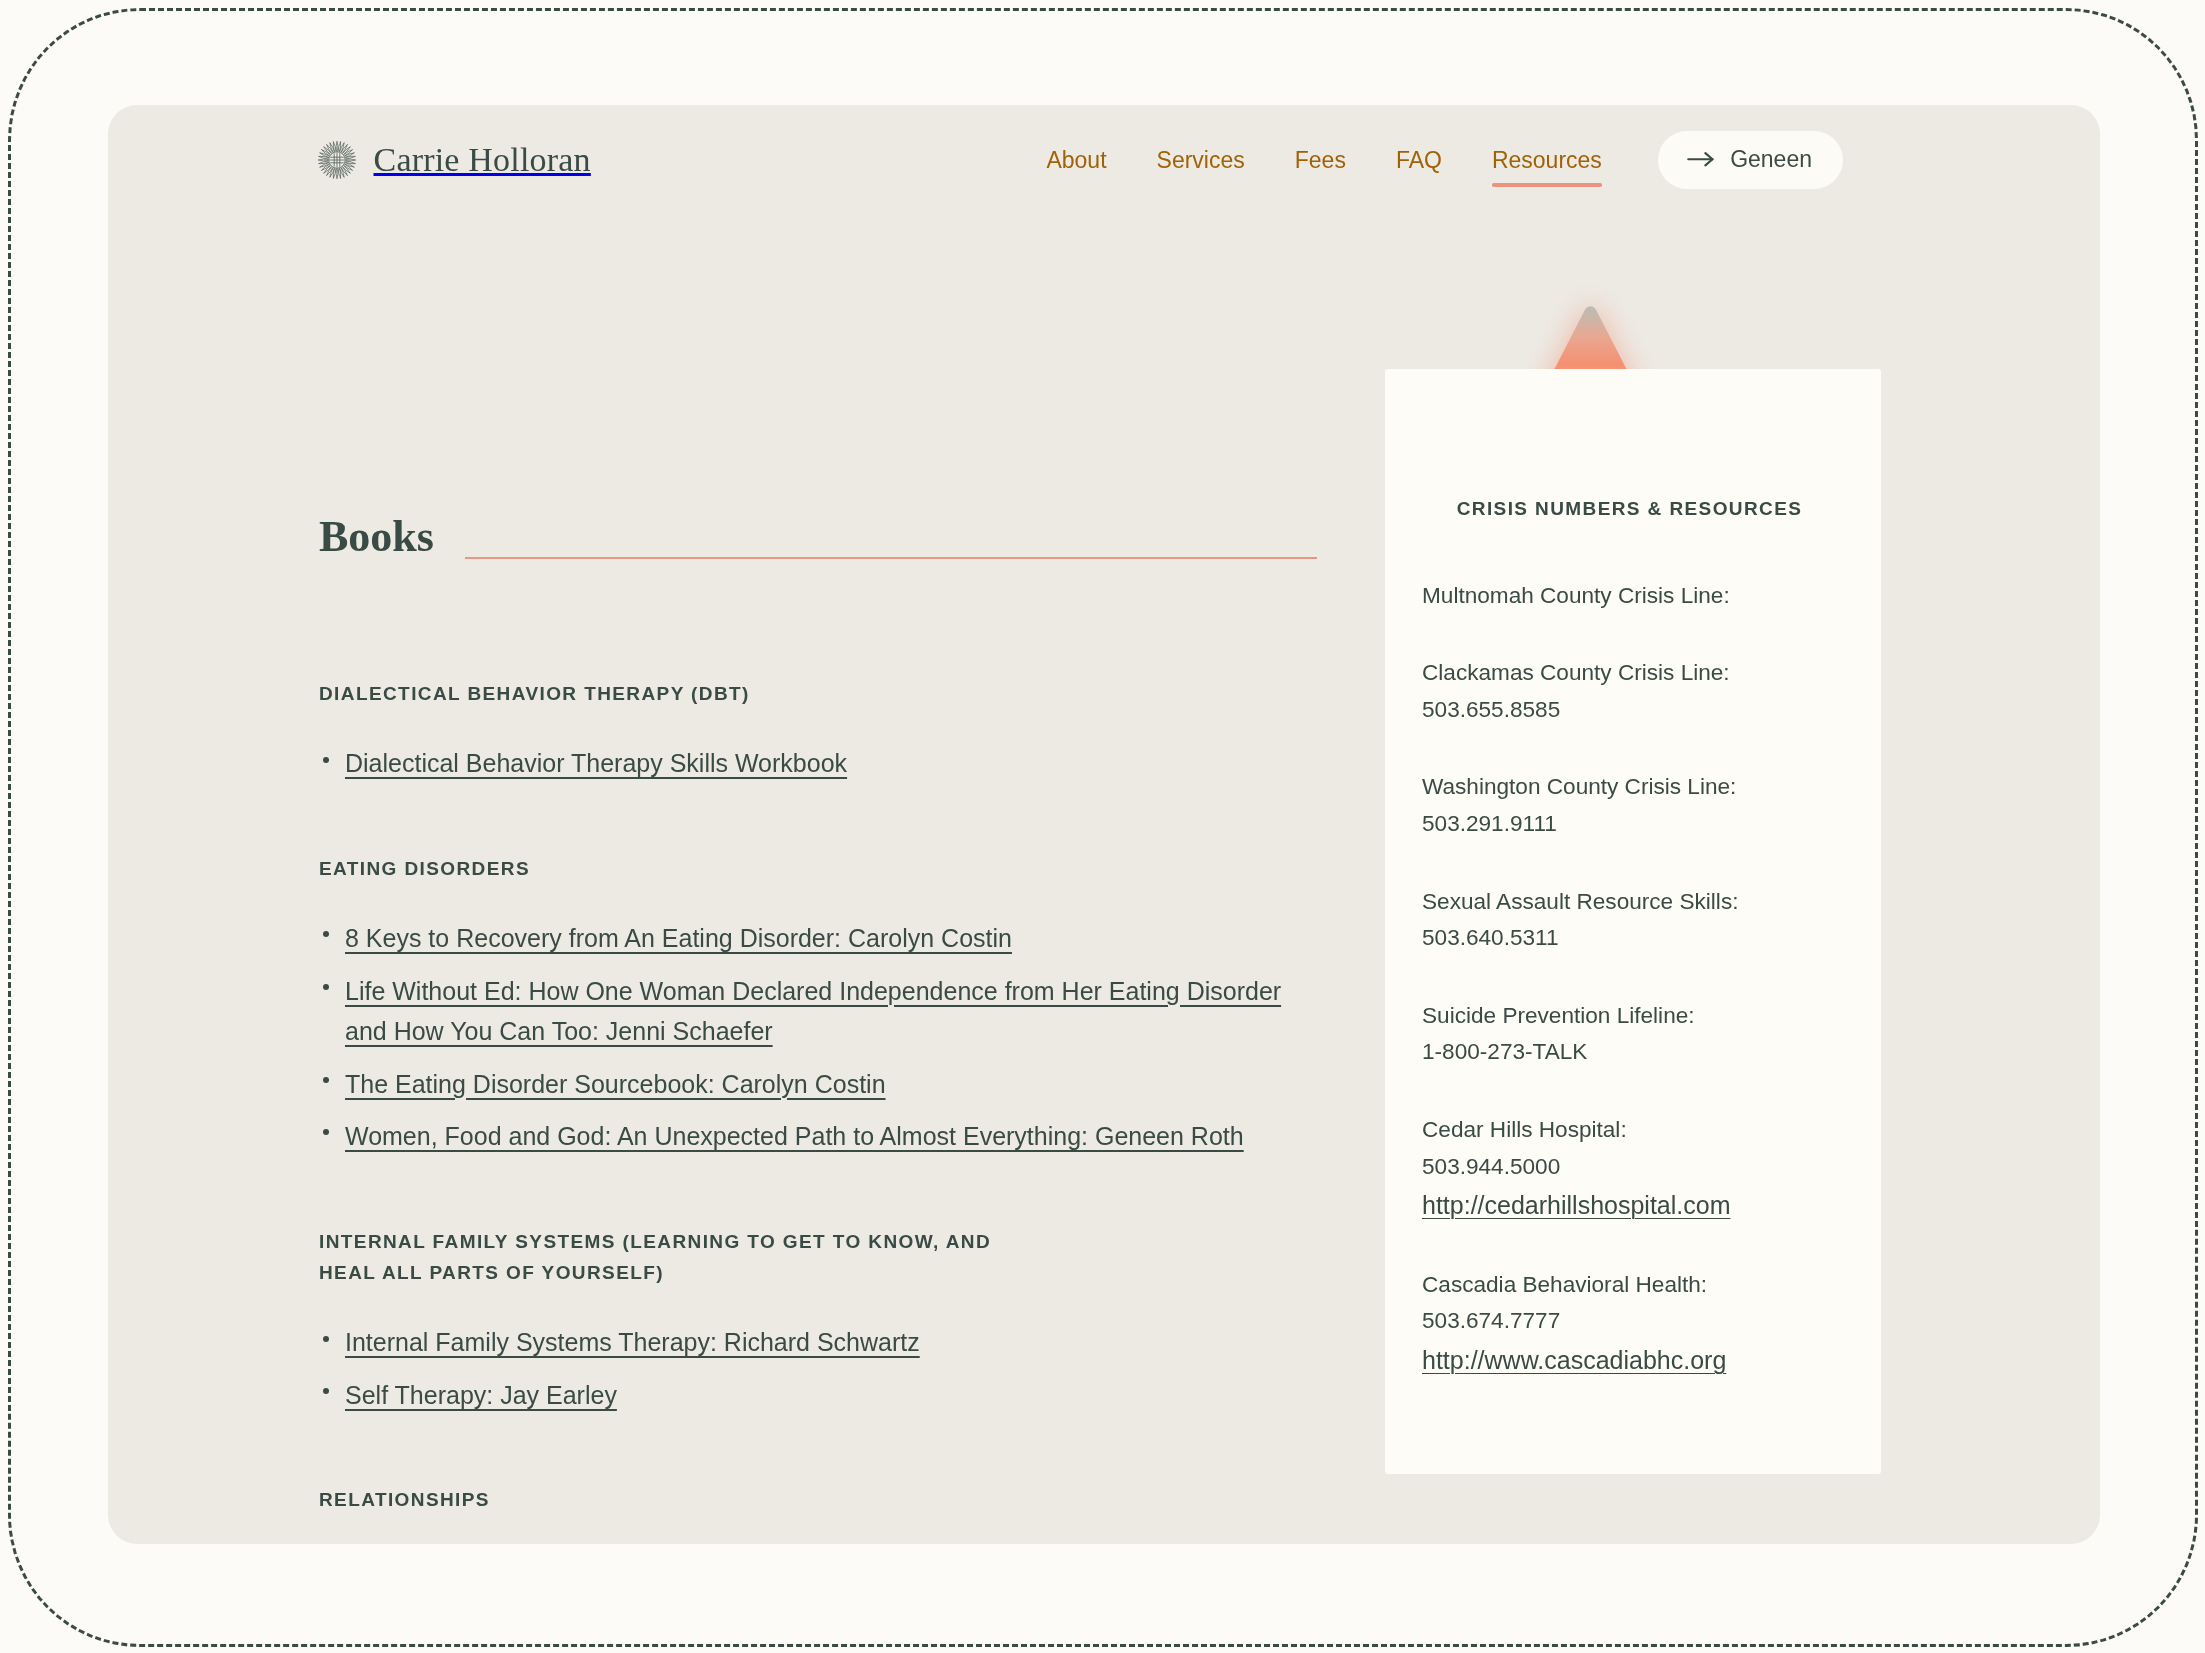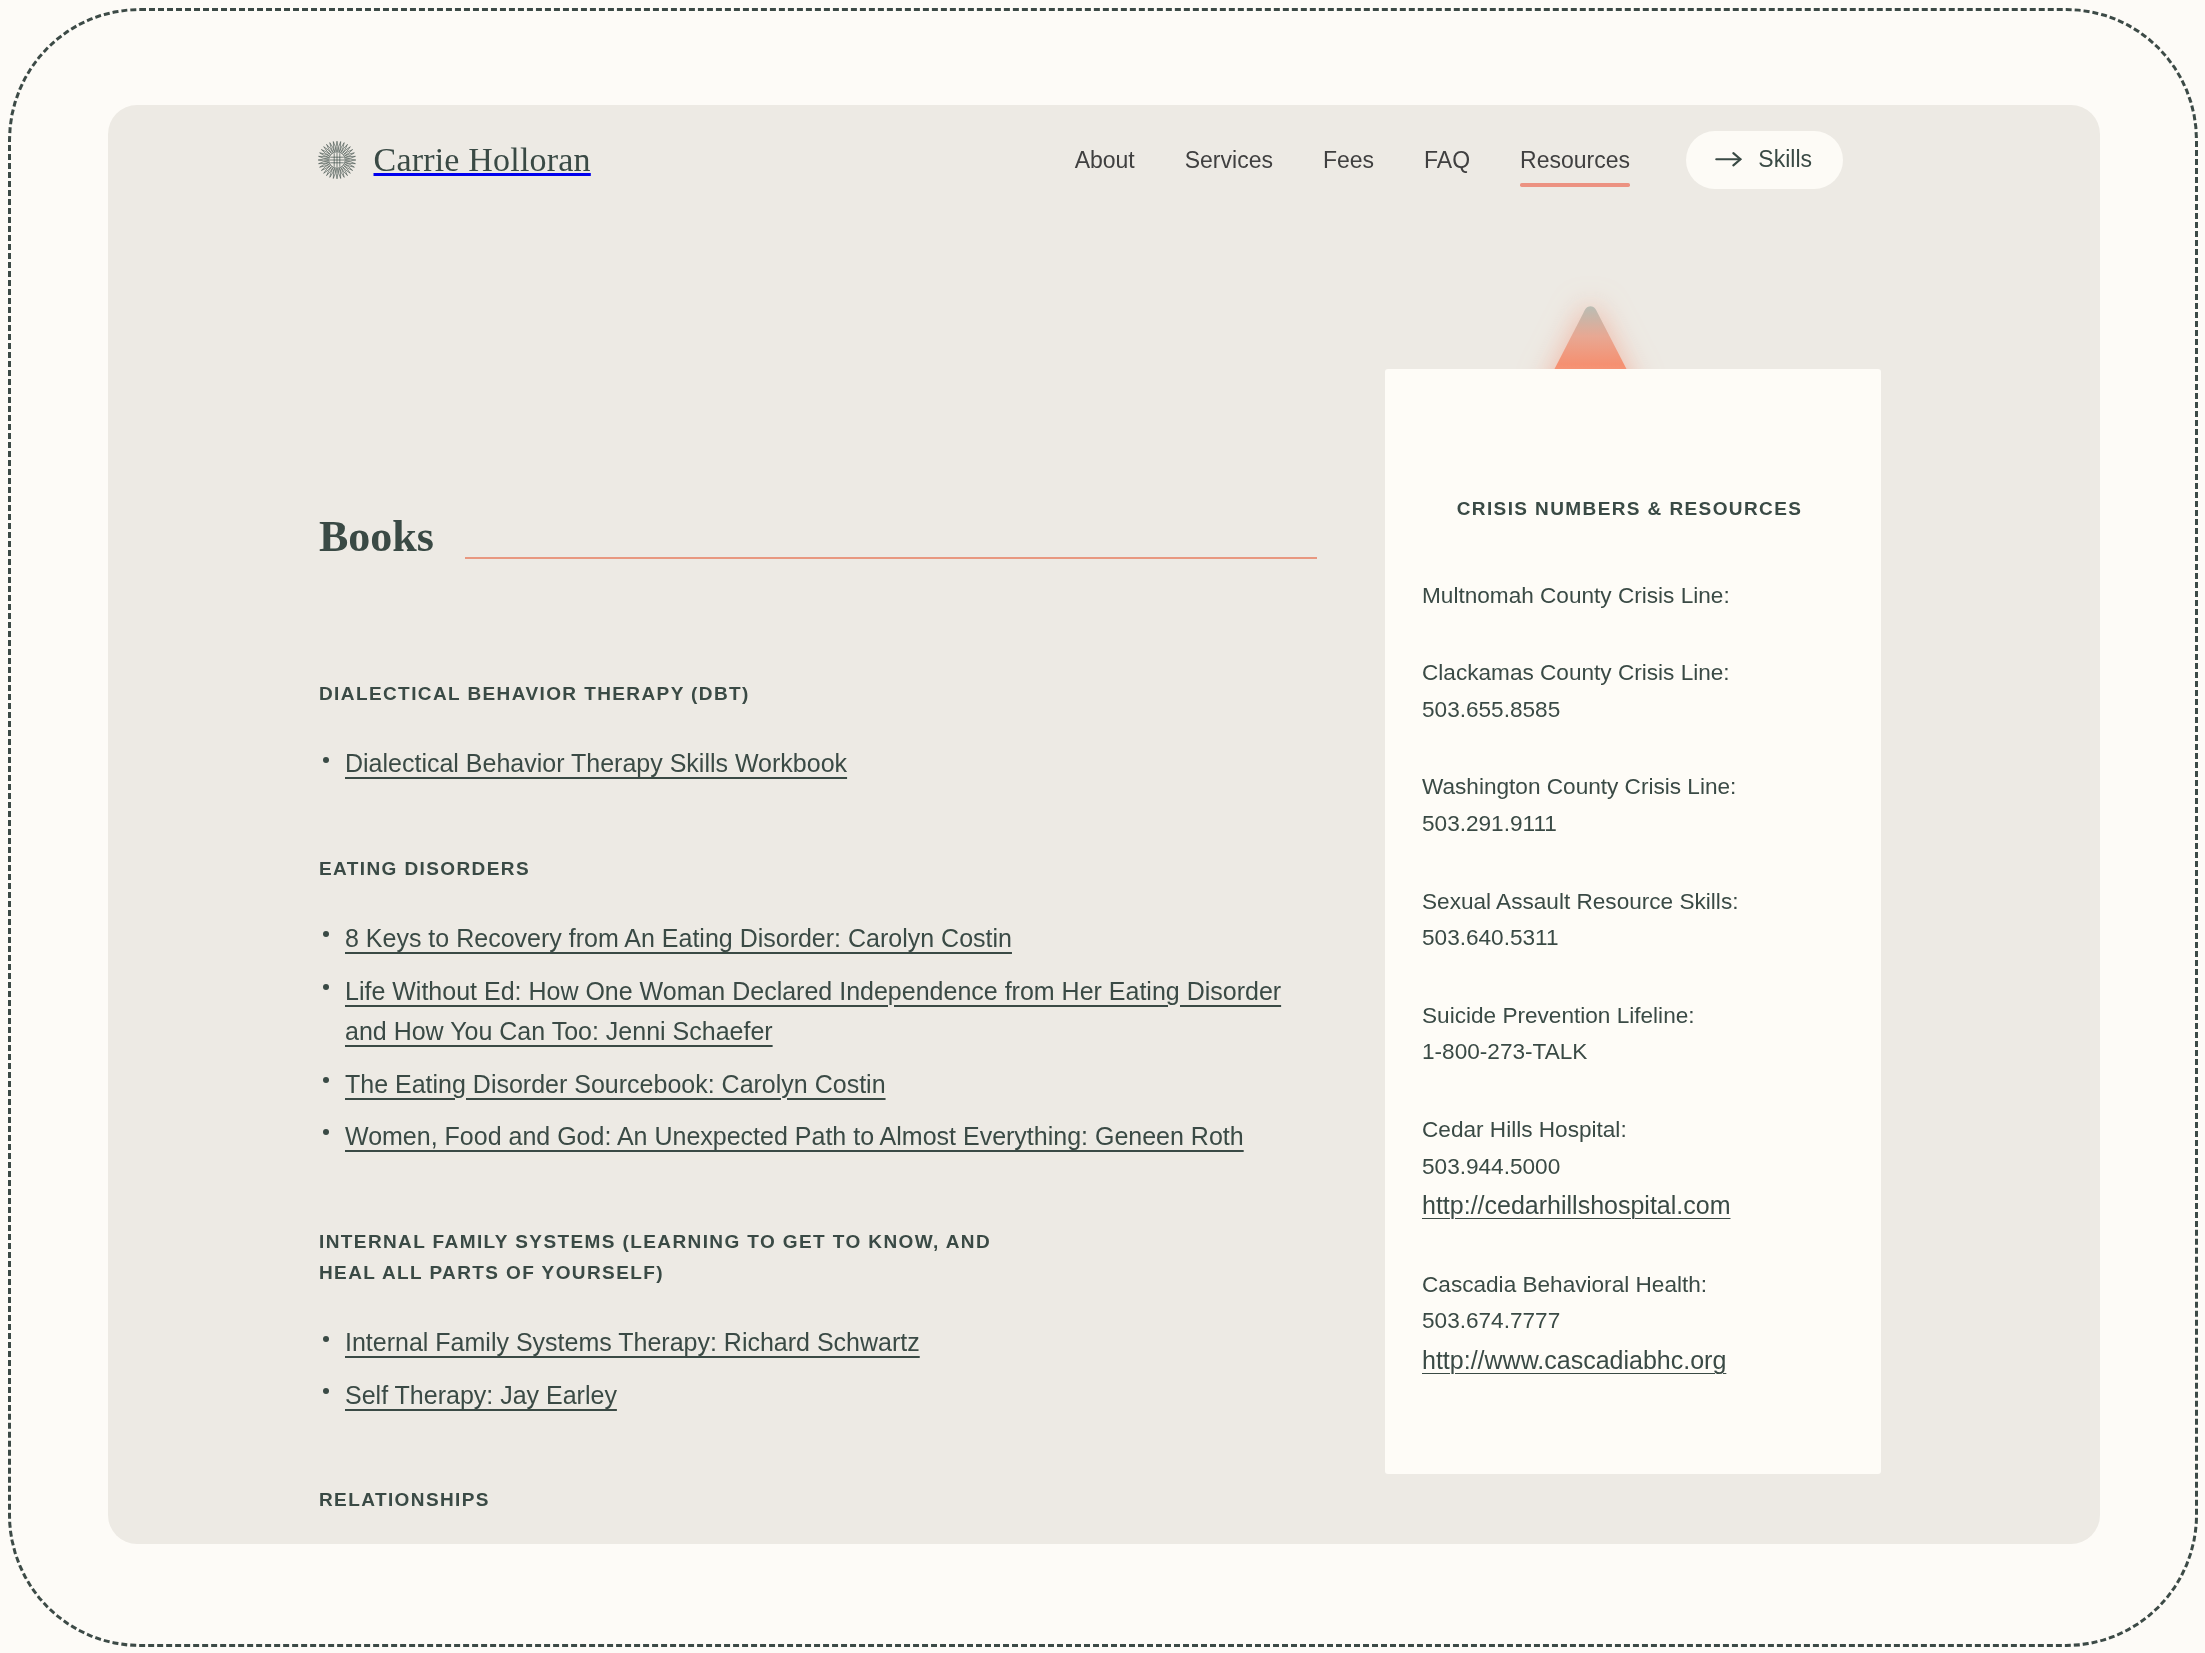--- a/index.html
+++ b/index.html
@@ -73,21 +73,21 @@
     display: flex;
     align-items: center;
     gap: 0;
     margin-left: auto;
     margin-right: 257px;
   }
 
   .nav-link {
     position: relative;
     font-size: 23px;
-    color: #404040;
+    color: #a16207;
     text-decoration: none;
     padding: 0 25px;
     white-space: nowrap;
     line-height: 1;
   }
 
   .nav-link.active::after {
     content: "";
     position: absolute;
     left: 25px;
@@ -320,21 +320,21 @@
       <a class="nav-link" href="#">Services</a>
       <a class="nav-link" href="#">Fees</a>
       <a class="nav-link" href="#">FAQ</a>
       <a class="nav-link active" href="#">Resources</a>
 
       <button class="contact-btn">
         <svg class="arrow-icon" viewBox="0 0 52 30">
           <line x1="2" y1="15" x2="46" y2="15" stroke="#3A4A45" stroke-width="4" stroke-linecap="round"></line>
           <polyline points="33,4 46,15 33,26" fill="none" stroke="#3A4A45" stroke-width="4" stroke-linecap="round" stroke-linejoin="round"></polyline>
         </svg>
-        <span>Skills</span>
+        <span>Geneen</span>
       </button>
     </nav>
   </header>
 
   <div class="content">
 
     <section class="books-col">
       <div class="section-title-row">
         <h1 class="section-title">Books</h1>
         <div class="title-rule"></div>

